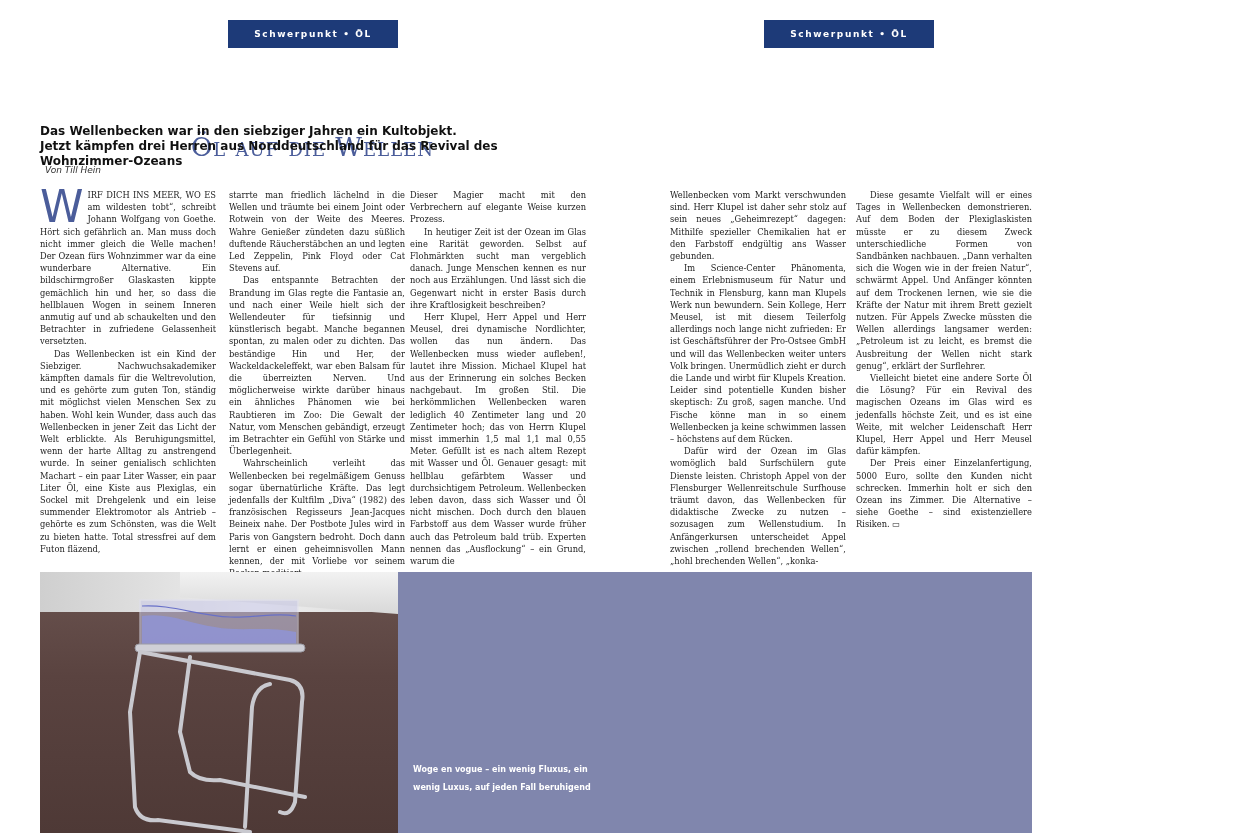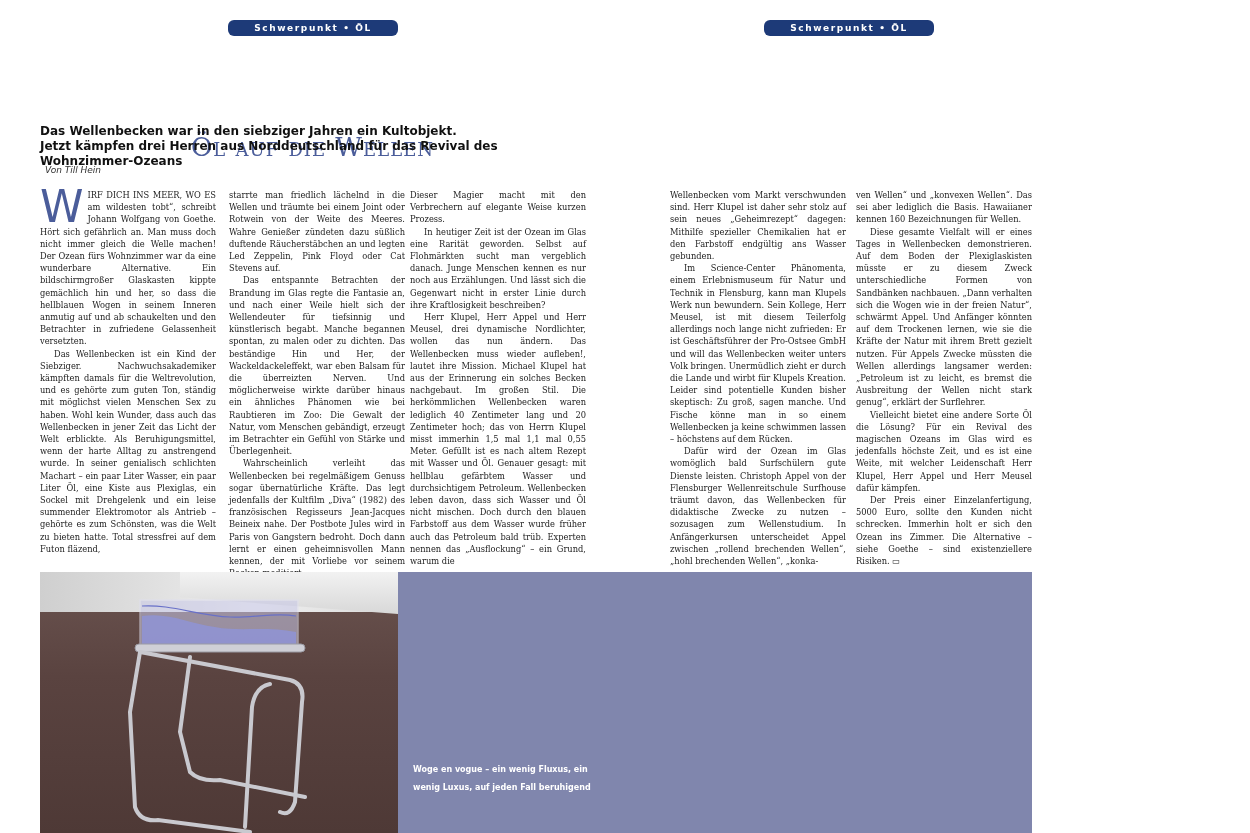--- a/index.html
+++ b/index.html
@@ -1,17 +1,17 @@
 <!DOCTYPE html>
 <html><head>
 <meta charset="utf-8">
 <style>
   html, body { margin:0; padding:0; background:#ffffff; }
   body { width:1250px; height:833px; position:relative; overflow:hidden; font-family:"DejaVu Serif", serif; color:#222; }
-  .section-tag { position:absolute; top:20px; height:16px; background:#1d3a78; color:#fff; font-family:"DejaVu Sans", sans-serif; font-weight:bold; font-size:9px; letter-spacing:1.6px; display:flex; align-items:center; justify-content:center;border-radius:6px; }
+  .section-tag { position:absolute; top:20px; height:28px; background:#1d3a78; color:#fff; font-family:"DejaVu Sans", sans-serif; font-weight:bold; font-size:9px; letter-spacing:1.6px; display:flex; align-items:center; justify-content:center; }
   .tag-left { left:228px; width:170px; }
   .tag-right { left:764px; width:170px; }
   .title { position:absolute; top:88px; left:40px; width:545px; text-align:center; font-family:"DejaVu Serif", serif; color:#4b5d9a; font-size:26px; letter-spacing:1px; font-variant:small-caps;margin-top:44px; }
   .subtitle { position:absolute; top:124px; left:40px; width:545px; text-align:left; font-family:"DejaVu Sans", sans-serif; font-weight:bold; font-size:12px; line-height:15px; color:#111; }
   .byline { position:absolute; top:165px; left:45px; font-family:"DejaVu Sans", sans-serif; font-style:italic; font-size:9px; color:#333; }
   .col { position:absolute; top:189px; width:176px; font-family:"DejaVu Serif", serif; font-size:8.3px; line-height:12.2px; text-align:justify; hyphens:auto; color:#222; }
   .col p { margin:0; text-indent:14px; }
   .col p.noindent { text-indent:0; }
   .c1 { left:40px; } .c2 { left:229px; } .c3 { left:410px; } .c4 { left:670px; } .c5 { left:856px; }
   .dropcap { float:left; font-size:44px; line-height:36px; color:#4b5d9a; margin:0 4px 0 0; font-family:"DejaVu Sans", sans-serif; font-weight:normal; }
@@ -44,32 +44,31 @@
 </div>
 
 <div class="col c2">
   <p class="noindent">starrte man friedlich lächelnd in die Wellen und träumte bei einem Joint oder Rotwein von der Weite des Meeres. Wahre Genießer zündeten dazu süßlich duftende Räucherstäbchen an und legten Led Zeppelin, Pink Floyd oder Cat Stevens auf.</p>
   <p>Das entspannte Betrachten der Brandung im Glas regte die Fantasie an, und nach einer Weile hielt sich der Wellendeuter für tiefsinnig und künstlerisch begabt. Manche begannen spontan, zu malen oder zu dichten. Das beständige Hin und Her, der Wackeldackeleffekt, war eben Balsam für die überreizten Nerven. Und möglicherweise wirkte darüber hinaus ein ähnliches Phänomen wie bei Raubtieren im Zoo: Die Gewalt der Natur, vom Menschen gebändigt, erzeugt im Betrachter ein Gefühl von Stärke und Überlegenheit.</p>
   <p>Wahrscheinlich verleiht das Wellenbecken bei regelmäßigem Genuss sogar übernatürliche Kräfte. Das legt jedenfalls der Kultfilm „Diva“ (1982) des französischen Regisseurs Jean-Jacques Beineix nahe. Der Postbote Jules wird in Paris von Gangstern bedroht. Doch dann lernt er einen geheimnisvollen Mann kennen, der mit Vorliebe vor seinem Becken meditiert.</p>
 </div>
 
 <div class="col c3">
   <p class="noindent">Dieser Magier macht mit den Verbrechern auf elegante Weise kurzen Prozess.</p>
-  <p>In heutiger Zeit ist der Ozean im Glas eine Rarität geworden. Selbst auf Flohmärkten sucht man vergeblich danach. Junge Menschen kennen es nur noch aus Erzählungen. Und lässt sich die Gegenwart nicht in erster Linie durch ihre Kraftlosigkeit beschreiben?</p>
+  <p>In heutiger Zeit ist der Ozean im Glas eine Rarität geworden. Selbst auf Flohmärkten sucht man vergeblich danach. Junge Menschen kennen es nur noch aus Erzählungen. Und lässt sich die Gegenwart nicht in erster Basis durch ihre Kraftlosigkeit beschreiben?</p>
   <p>Herr Klupel, Herr Appel und Herr Meusel, drei dynamische Nordlichter, wollen das nun ändern. Das Wellenbecken muss wieder aufleben!, lautet ihre Mission. Michael Klupel hat aus der Erinnerung ein solches Becken nachgebaut. Im großen Stil. Die herkömmlichen Wellenbecken waren lediglich 40 Zentimeter lang und 20 Zentimeter hoch; das von Herrn Klupel misst immerhin 1,5 mal 1,1 mal 0,55 Meter. Gefüllt ist es nach altem Rezept mit Wasser und Öl. Genauer gesagt: mit hellblau gefärbtem Wasser und durchsichtigem Petroleum. Wellenbecken leben davon, dass sich Wasser und Öl nicht mischen. Doch durch den blauen Farbstoff aus dem Wasser wurde früher auch das Petroleum bald trüb. Experten nennen das „Ausflockung“ – ein Grund, warum die</p>
 </div>
 
 <div class="col c4">
   <p class="noindent">Wellenbecken vom Markt verschwunden sind. Herr Klupel ist daher sehr stolz auf sein neues „Geheimrezept“ dagegen: Mithilfe spezieller Chemikalien hat er den Farbstoff endgültig ans Wasser gebunden.</p>
   <p>Im Science-Center Phänomenta, einem Erlebnismuseum für Natur und Technik in Flensburg, kann man Klupels Werk nun bewundern. Sein Kollege, Herr Meusel, ist mit diesem Teilerfolg allerdings noch lange nicht zufrieden: Er ist Geschäftsführer der Pro-Ostsee GmbH und will das Wellenbecken weiter unters Volk bringen. Unermüdlich zieht er durch die Lande und wirbt für Klupels Kreation. Leider sind potentielle Kunden bisher skeptisch: Zu groß, sagen manche. Und Fische könne man in so einem Wellenbecken ja keine schwimmen lassen – höchstens auf dem Rücken.</p>
   <p>Dafür wird der Ozean im Glas womöglich bald Surfschülern gute Dienste leisten. Christoph Appel von der Flensburger Wellenreitschule Surfhouse träumt davon, das Wellenbecken für didaktische Zwecke zu nutzen – sozusagen zum Wellenstudium. In Anfängerkursen unterscheidet Appel zwischen „rollend brechenden Wellen“, „hohl brechenden Wellen“, „konka-</p>
 </div>
 
 <div class="col c5">
-  <p class="noindent">ven Wellen“ und „konvexen Wellen“. Das sei aber lediglich die Basis. Hawaiianer kennen 160 Bezeichnungen für Wellen.</p>
   <p>Diese gesamte Vielfalt will er eines Tages in Wellenbecken demonstrieren. Auf dem Boden der Plexiglaskisten müsste er zu diesem Zweck unterschiedliche Formen von Sandbänken nachbauen. „Dann verhalten sich die Wogen wie in der freien Natur“, schwärmt Appel. Und Anfänger könnten auf dem Trockenen lernen, wie sie die Kräfte der Natur mit ihrem Brett gezielt nutzen. Für Appels Zwecke müssten die Wellen allerdings langsamer werden: „Petroleum ist zu leicht, es bremst die Ausbreitung der Wellen nicht stark genug“, erklärt der Surflehrer.</p>
   <p>Vielleicht bietet eine andere Sorte Öl die Lösung? Für ein Revival des magischen Ozeans im Glas wird es jedenfalls höchste Zeit, und es ist eine Weite, mit welcher Leidenschaft Herr Klupel, Herr Appel und Herr Meusel dafür kämpfen.</p>
   <p>Der Preis einer Einzelanfertigung, 5000 Euro, sollte den Kunden nicht schrecken. Immerhin holt er sich den Ozean ins Zimmer. Die Alternative – siehe Goethe – sind existenziellere Risiken. ▭</p>
 </div>
 
 <div class="photo">
   <div class="wall"></div>
   <div class="wall2"></div>
   <svg width="358" height="261" style="position:absolute;left:0;top:0">
 

